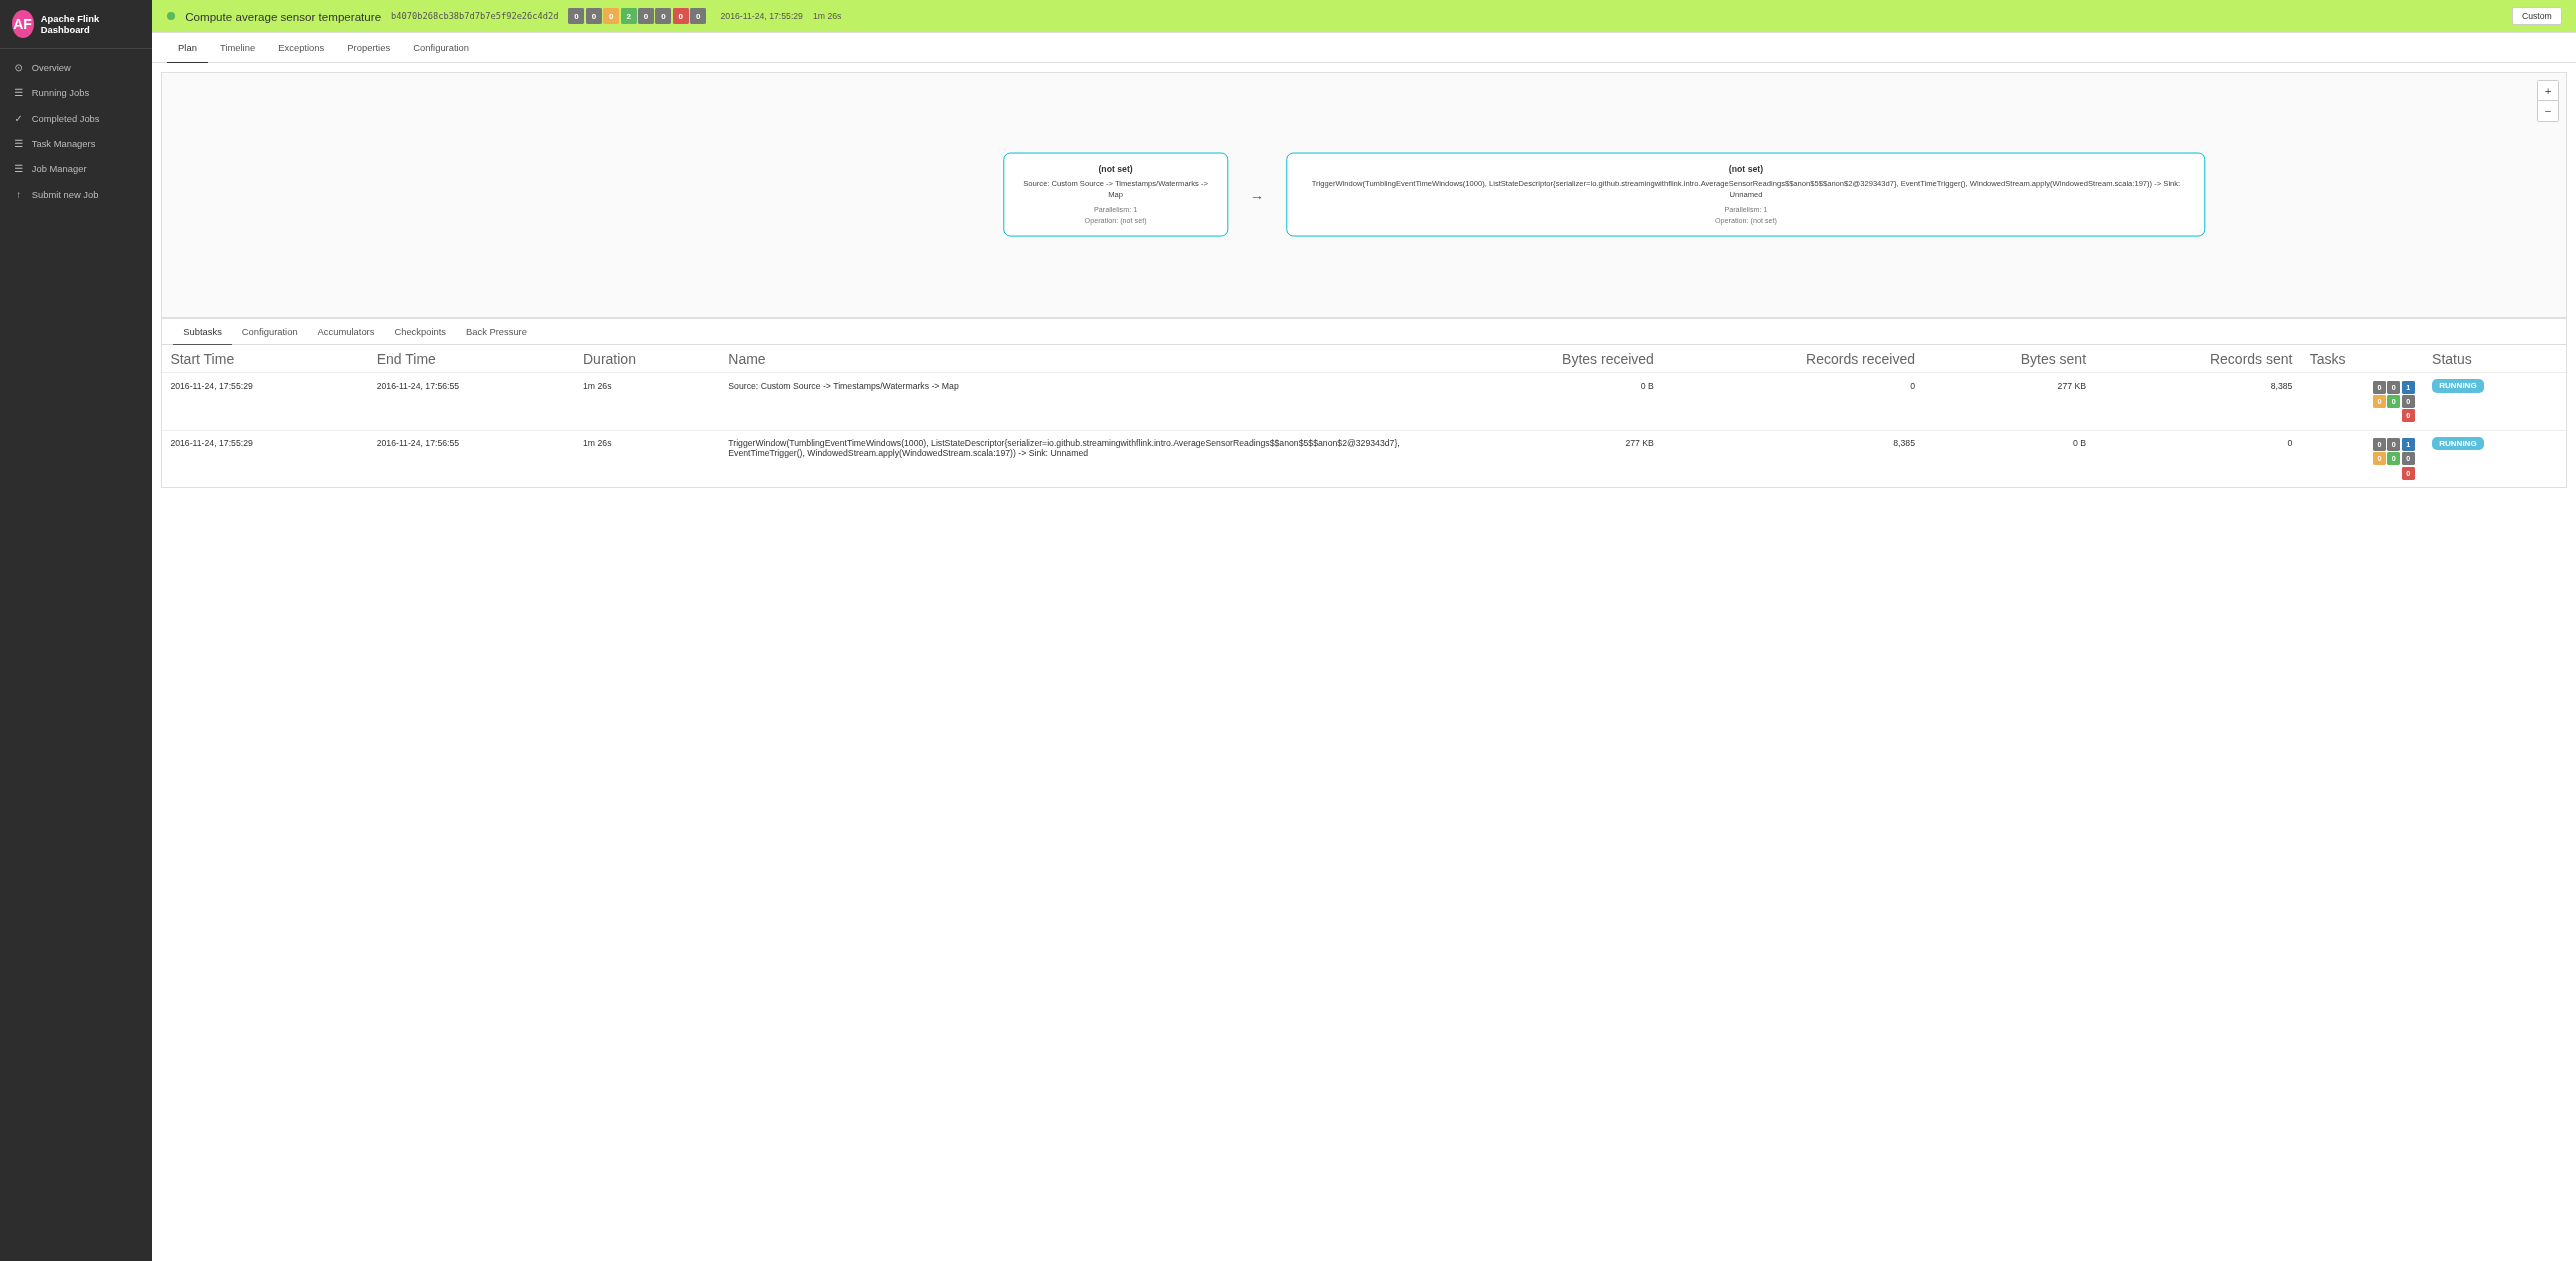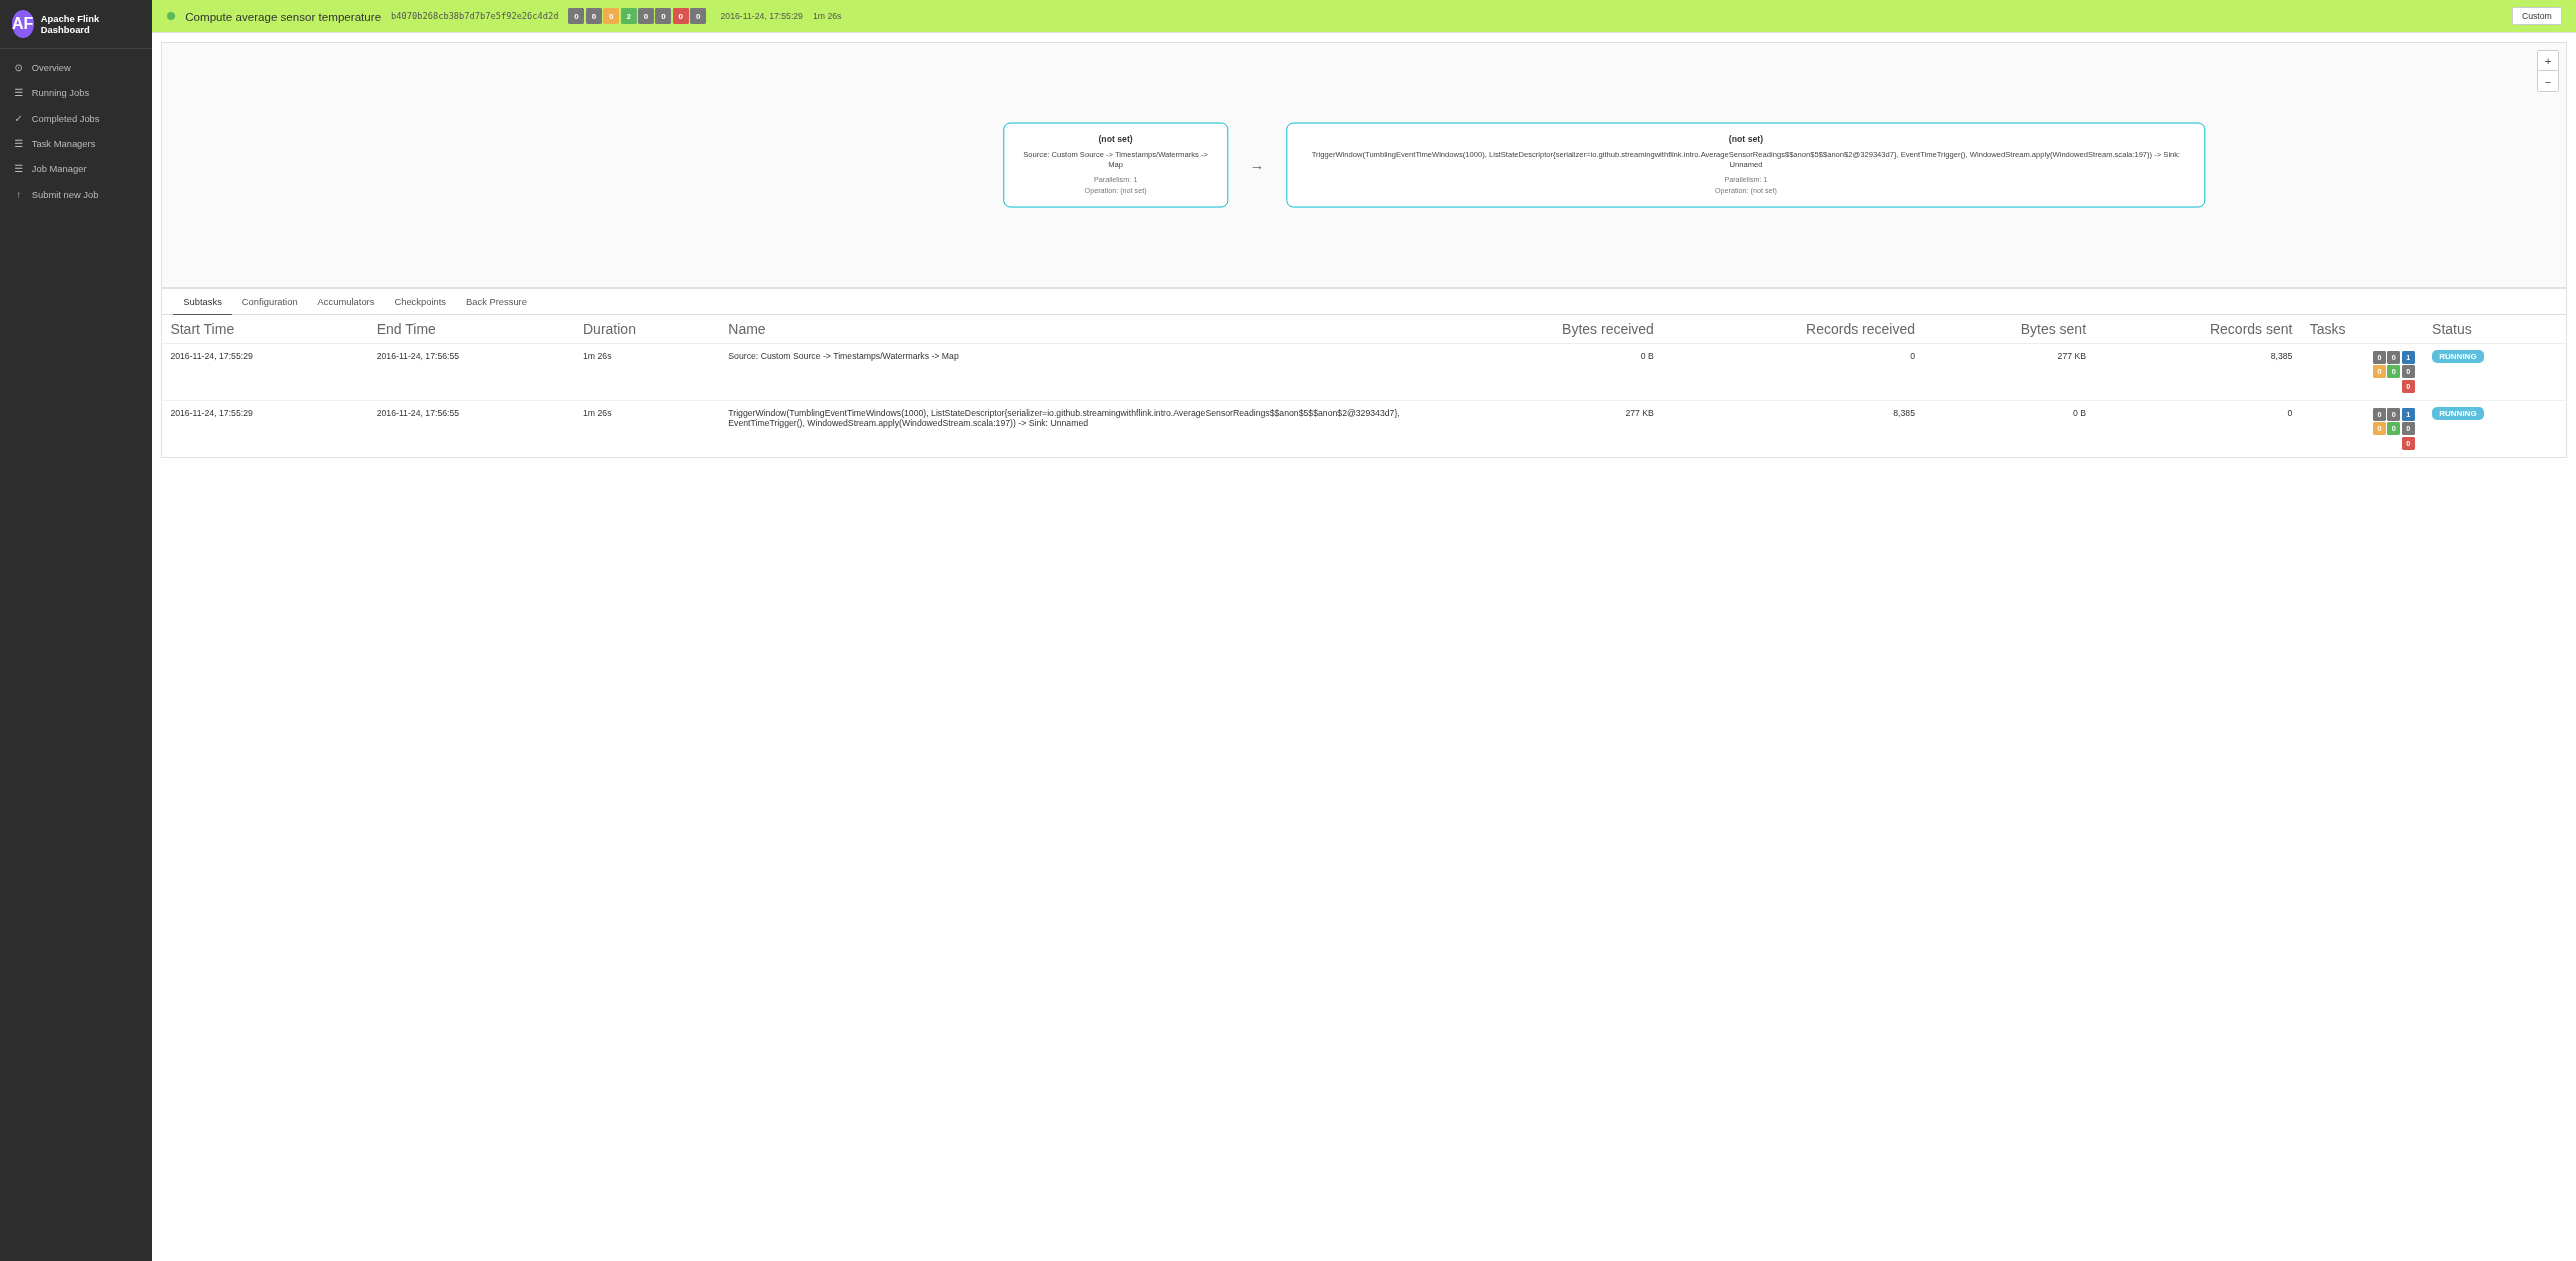--- a/index.html
+++ b/index.html
@@ -16,24 +16,24 @@
     }
     .sidebar-header {
       padding: 10px 11.6px;
       display: flex;
       align-items: center;
       gap: 7.2px;
       border-bottom: 0.7px solid #444;
     }
     .sidebar-logo {
       width: 22px; height: 28px;
-      background: #8b5cf6;
+      background: #ec4899;
       border-radius: 50%;
       display: flex; align-items: center; justify-content: center;
-      color: white; font-weight: bold; font-size: 16px;
+      color: white; font-weight: bold; font-size: 14px;
       flex-shrink: 0;
     }
     .sidebar-title {
       color: #fff;
       font-size: 9.4px;
       font-weight: 600;
     }
     .sidebar-nav { padding: 5.8px 0; flex: 1; }
     .nav-item {
       display: flex;
@@ -308,20 +308,27 @@
       <div class="badge badge-finished">0</div>
       <div class="badge badge-canceling">0</div>
       <div class="badge badge-canceled">0</div>
       <div class="badge badge-failed">0</div>
     </div>
     <span class="topbar-time">2016-11-24, 17:55:29</span>
     <span class="topbar-duration">1m 26s</span>
     <button class="cancel-btn">Custom</button>
   </div>
 
+  <div class="tab-bar">
+    <div class="tab active">Plan</div>
+    <div class="tab">Timeline</div>
+    <div class="tab">Exceptions</div>
+    <div class="tab">Properties</div>
+    <div class="tab">Configuration</div>
+  </div>
 
   <div class="plan-area">
     <div class="zoom-controls">
       <button class="zoom-btn">+</button>
       <button class="zoom-btn">−</button>
     </div>
     <div class="flow-diagram">
 
       <div class="flow-node">
         <div class="flow-node-title">(not set)</div>

